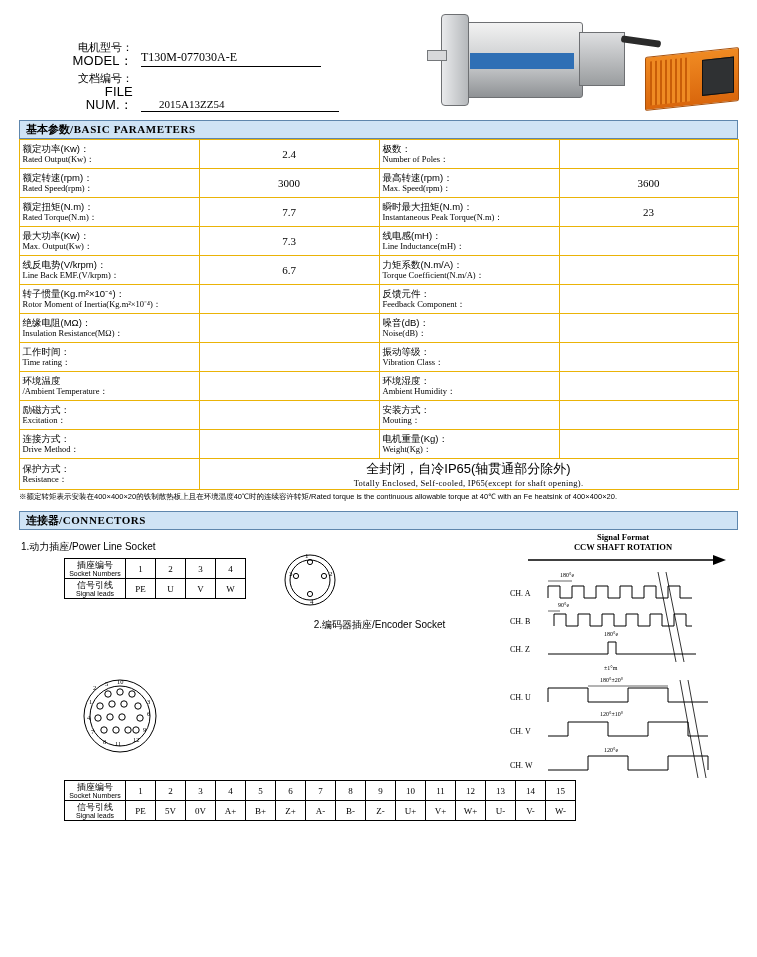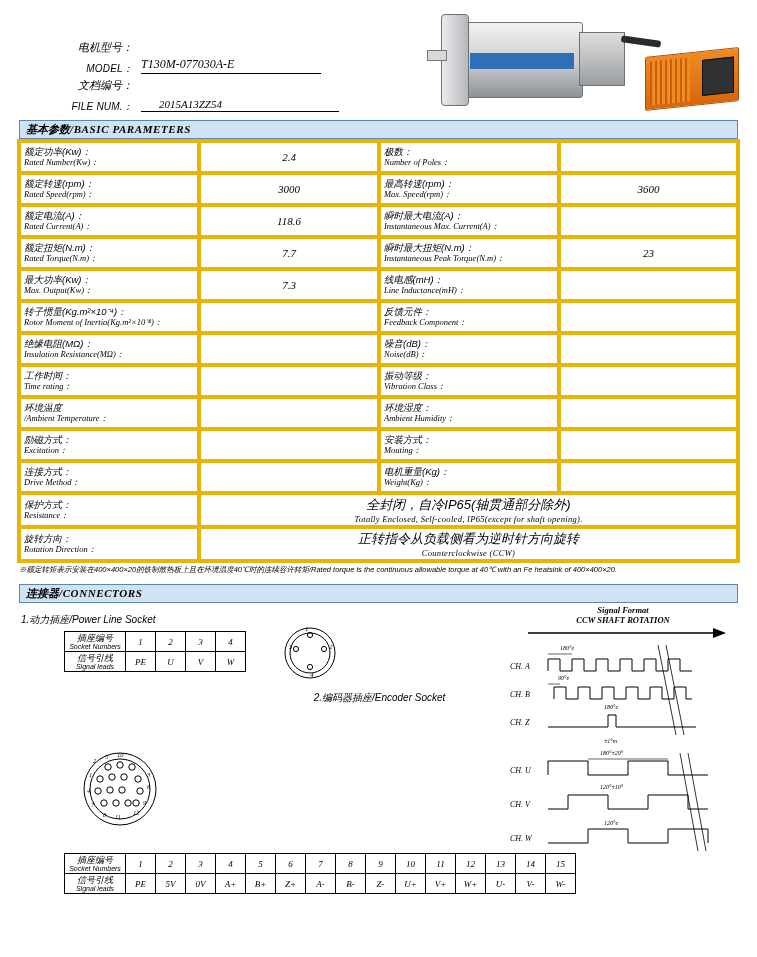--- a/index.html
+++ b/index.html
@@ -5,29 +5,29 @@
   html,body{margin:0;padding:0;}
   body{
     width:757px;height:957px;
     background:#ffffff;
     font-family:"Liberation Sans", sans-serif;
     font-size:9px;
     color:#000;
     position:relative;
     overflow:hidden;
   }
-  .sheet{position:relative;width:757px;height:957px;font-style:italic;}
+  .sheet{position:relative;width:757px;height:957px;}
 
   
   .header{position:relative;height:120px;}
   .model-block{position:absolute;left:55px;top:42px;width:300px;}
   .mrow{display:flex;align-items:flex-end;margin-bottom:2px;}
   .mlabel{width:78px;text-align:right;line-height:1.05;}
   .mlabel .cn{display:block;font-size:11px;}
-  .mlabel .en{display:block;font-size:10px;letter-spacing:.2px;margin-top:10px;}
+  .mlabel .en{display:block;font-size:13px;letter-spacing:.2px;}
   .mval{margin-left:8px;font-size:12px;border-bottom:1px solid #000;min-width:180px;padding-bottom:1px;
         font-family:"Liberation Serif", serif;}
   .mval.small{font-size:11px;padding-left:18px;}
 
   
   .photo{position:absolute;right:8px;top:2px;width:310px;height:118px;}
   .motor-body{position:absolute;left:22px;top:20px;width:120px;height:74px;background:linear-gradient(180deg,#f2f2f2,#c9cbcd 55%,#8f9295);border:1px solid #6e7073;border-radius:3px;}
   .motor-body:after{content:"";position:absolute;left:8px;top:30px;width:104px;height:16px;background:#2f6fb5;}
   .motor-face{position:absolute;left:2px;top:12px;width:26px;height:90px;background:linear-gradient(90deg,#e9eaec,#b5b8bb);border:1px solid #6e7073;border-radius:4px;}
   .motor-shaft{position:absolute;left:-12px;top:48px;width:18px;height:9px;background:#d8d9db;border:1px solid #75787b;}
@@ -36,21 +36,21 @@
   .drive{position:absolute;left:206px;top:50px;width:92px;height:52px;background:linear-gradient(180deg,#f08a22,#d9660c);border:1px solid #a8500a;border-radius:2px;transform:skewY(-6deg);}
   .drive .fin{position:absolute;left:4px;top:4px;width:40px;height:44px;background:repeating-linear-gradient(90deg,#c95d08 0 2px,#ef8b23 2px 5px);}
   .drive .conn{position:absolute;right:4px;top:8px;width:30px;height:34px;background:#2f3133;border:1px solid #111;}
 
   
   .secbar{background:#cfe3f5;border:1px solid #5e86ad;height:17px;line-height:17px;padding-left:6px;font-weight:bold;font-size:11px;}
   .secbar .en{font-family:"Liberation Serif", serif;letter-spacing:.6px;}
 
   
   table.params{border-collapse:collapse;width:719px;margin:0 auto;table-layout:fixed;}
-  table.params td{border:4px solid #eab308;padding:1px 3px;vertical-align:middle;height:26px;}
+  table.params td{border:1px solid #eab308;padding:1px 3px;vertical-align:middle;height:26px;}
   .lab{line-height:1.08;}
   .lab .cn{display:block;font-size:9.5px;}
   .lab .en{display:block;font-size:8.5px;font-family:"Liberation Serif", serif;}
   .val{text-align:center;font-size:11px;font-family:"Liberation Serif", serif;}
   .c1{width:180px;}.c2{width:180px;}.c3{width:180px;}.c4{width:179px;}
   .full-center{text-align:center;}
   .full-center .cn{display:block;font-size:13px;}
   .full-center .en{display:block;font-size:8.5px;font-family:"Liberation Serif", serif;letter-spacing:.3px;}
   .note{width:719px;margin:2px auto 0;font-size:7.5px;line-height:1.2;}
 
@@ -115,21 +115,21 @@
     <colgroup>
         <col class="c1">
         <col class="c2">
         <col class="c3">
         <col class="c4">
       </colgroup>
     <tbody id="param-rows">
         <tr>
           <td class="lab">
             <span class="cn">额定功率(Kw)：</span>
-            <span class="en">Rated Number(Kw)：</span>
+            <span class="en">Rated Output(Kw)：</span>
           </td>
           <td class="val">2.4</td>
           <td class="lab">
             <span class="cn">极数：</span>
             <span class="en">Number of Poles：</span>
           </td>
           <td class="val"></td>
         </tr>
         <tr>
           <td class="lab">
@@ -138,51 +138,51 @@
           </td>
           <td class="val">3000</td>
           <td class="lab">
             <span class="cn">最高转速(rpm)：</span>
             <span class="en">Max. Speed(rpm)：</span>
           </td>
           <td class="val">3600</td>
         </tr>
         <tr>
           <td class="lab">
-            <span class="cn">额定电流(A)：</span>
-            <span class="en">Rated Current(A)：</span>
-          </td>
-          <td class="val">118.6</td>
-          <td class="lab">
-            <span class="cn">瞬时最大电流(A)：</span>
-            <span class="en">Instantaneous Max. Current(A)：</span>
-          </td>
-          <td class="val"></td>
-        </tr>
-        <tr>
-          <td class="lab">
             <span class="cn">额定扭矩(N.m)：</span>
             <span class="en">Rated Torque(N.m)：</span>
           </td>
           <td class="val">7.7</td>
           <td class="lab">
             <span class="cn">瞬时最大扭矩(N.m)：</span>
             <span class="en">Instantaneous Peak Torque(N.m)：</span>
           </td>
           <td class="val">23</td>
         </tr>
         <tr>
           <td class="lab">
             <span class="cn">最大功率(Kw)：</span>
             <span class="en">Max. Output(Kw)：</span>
           </td>
           <td class="val">7.3</td>
           <td class="lab">
             <span class="cn">线电感(mH)：</span>
             <span class="en">Line Inductance(mH)：</span>
+          </td>
+          <td class="val"></td>
+        </tr>
+        <tr>
+          <td class="lab">
+            <span class="cn">线反电势(V/krpm)：</span>
+            <span class="en">Line Back EMF.(V/krpm)：</span>
+          </td>
+          <td class="val">6.7</td>
+          <td class="lab">
+            <span class="cn">力矩系数(N.m/A)：</span>
+            <span class="en">Torque Coefficient(N.m/A)：</span>
           </td>
           <td class="val"></td>
         </tr>
         <tr>
           <td class="lab">
             <span class="cn">转子惯量(Kg.m²×10⁻⁴)：</span>
             <span class="en">Rotor Moment of Inertia(Kg.m²×10⁻⁴)：</span>
           </td>
           <td class="val"></td>
           <td class="lab">
@@ -252,30 +252,20 @@
           <td class="val"></td>
         </tr>
         <tr>
           <td class="lab">
             <span class="cn">保护方式：</span>
             <span class="en">Resistance：</span>
           </td>
           <td colspan="3" class="full-center">
             <span class="cn">全封闭，自冷IP65(轴贯通部分除外)</span>
             <span class="en">Totally Enclosed, Self-cooled, IP65(except for shaft opening).</span>
-          </td>
-        </tr>
-        <tr>
-          <td class="lab">
-            <span class="cn">旋转方向：</span>
-            <span class="en">Rotation Direction：</span>
-          </td>
-          <td colspan="3" class="full-center">
-            <span class="cn">正转指令从负载侧看为逆时针方向旋转</span>
-            <span class="en">Counterclockwise (CCW)</span>
           </td>
         </tr>
       </tbody>
   </table>
   <div class="note">※额定转矩表示安装在400×400×20的铁制散热板上且在环境温度40℃时的连续容许转矩/Rated torque is the continuous allowable torque at 40℃ with an Fe heatsink of 400×400×20.</div>
 
   <div style="width:719px;margin:10px auto 0;">
     <div class="secbar">
       <span>连接器</span><span class="en">/CONNECTORS</span>
     </div>

